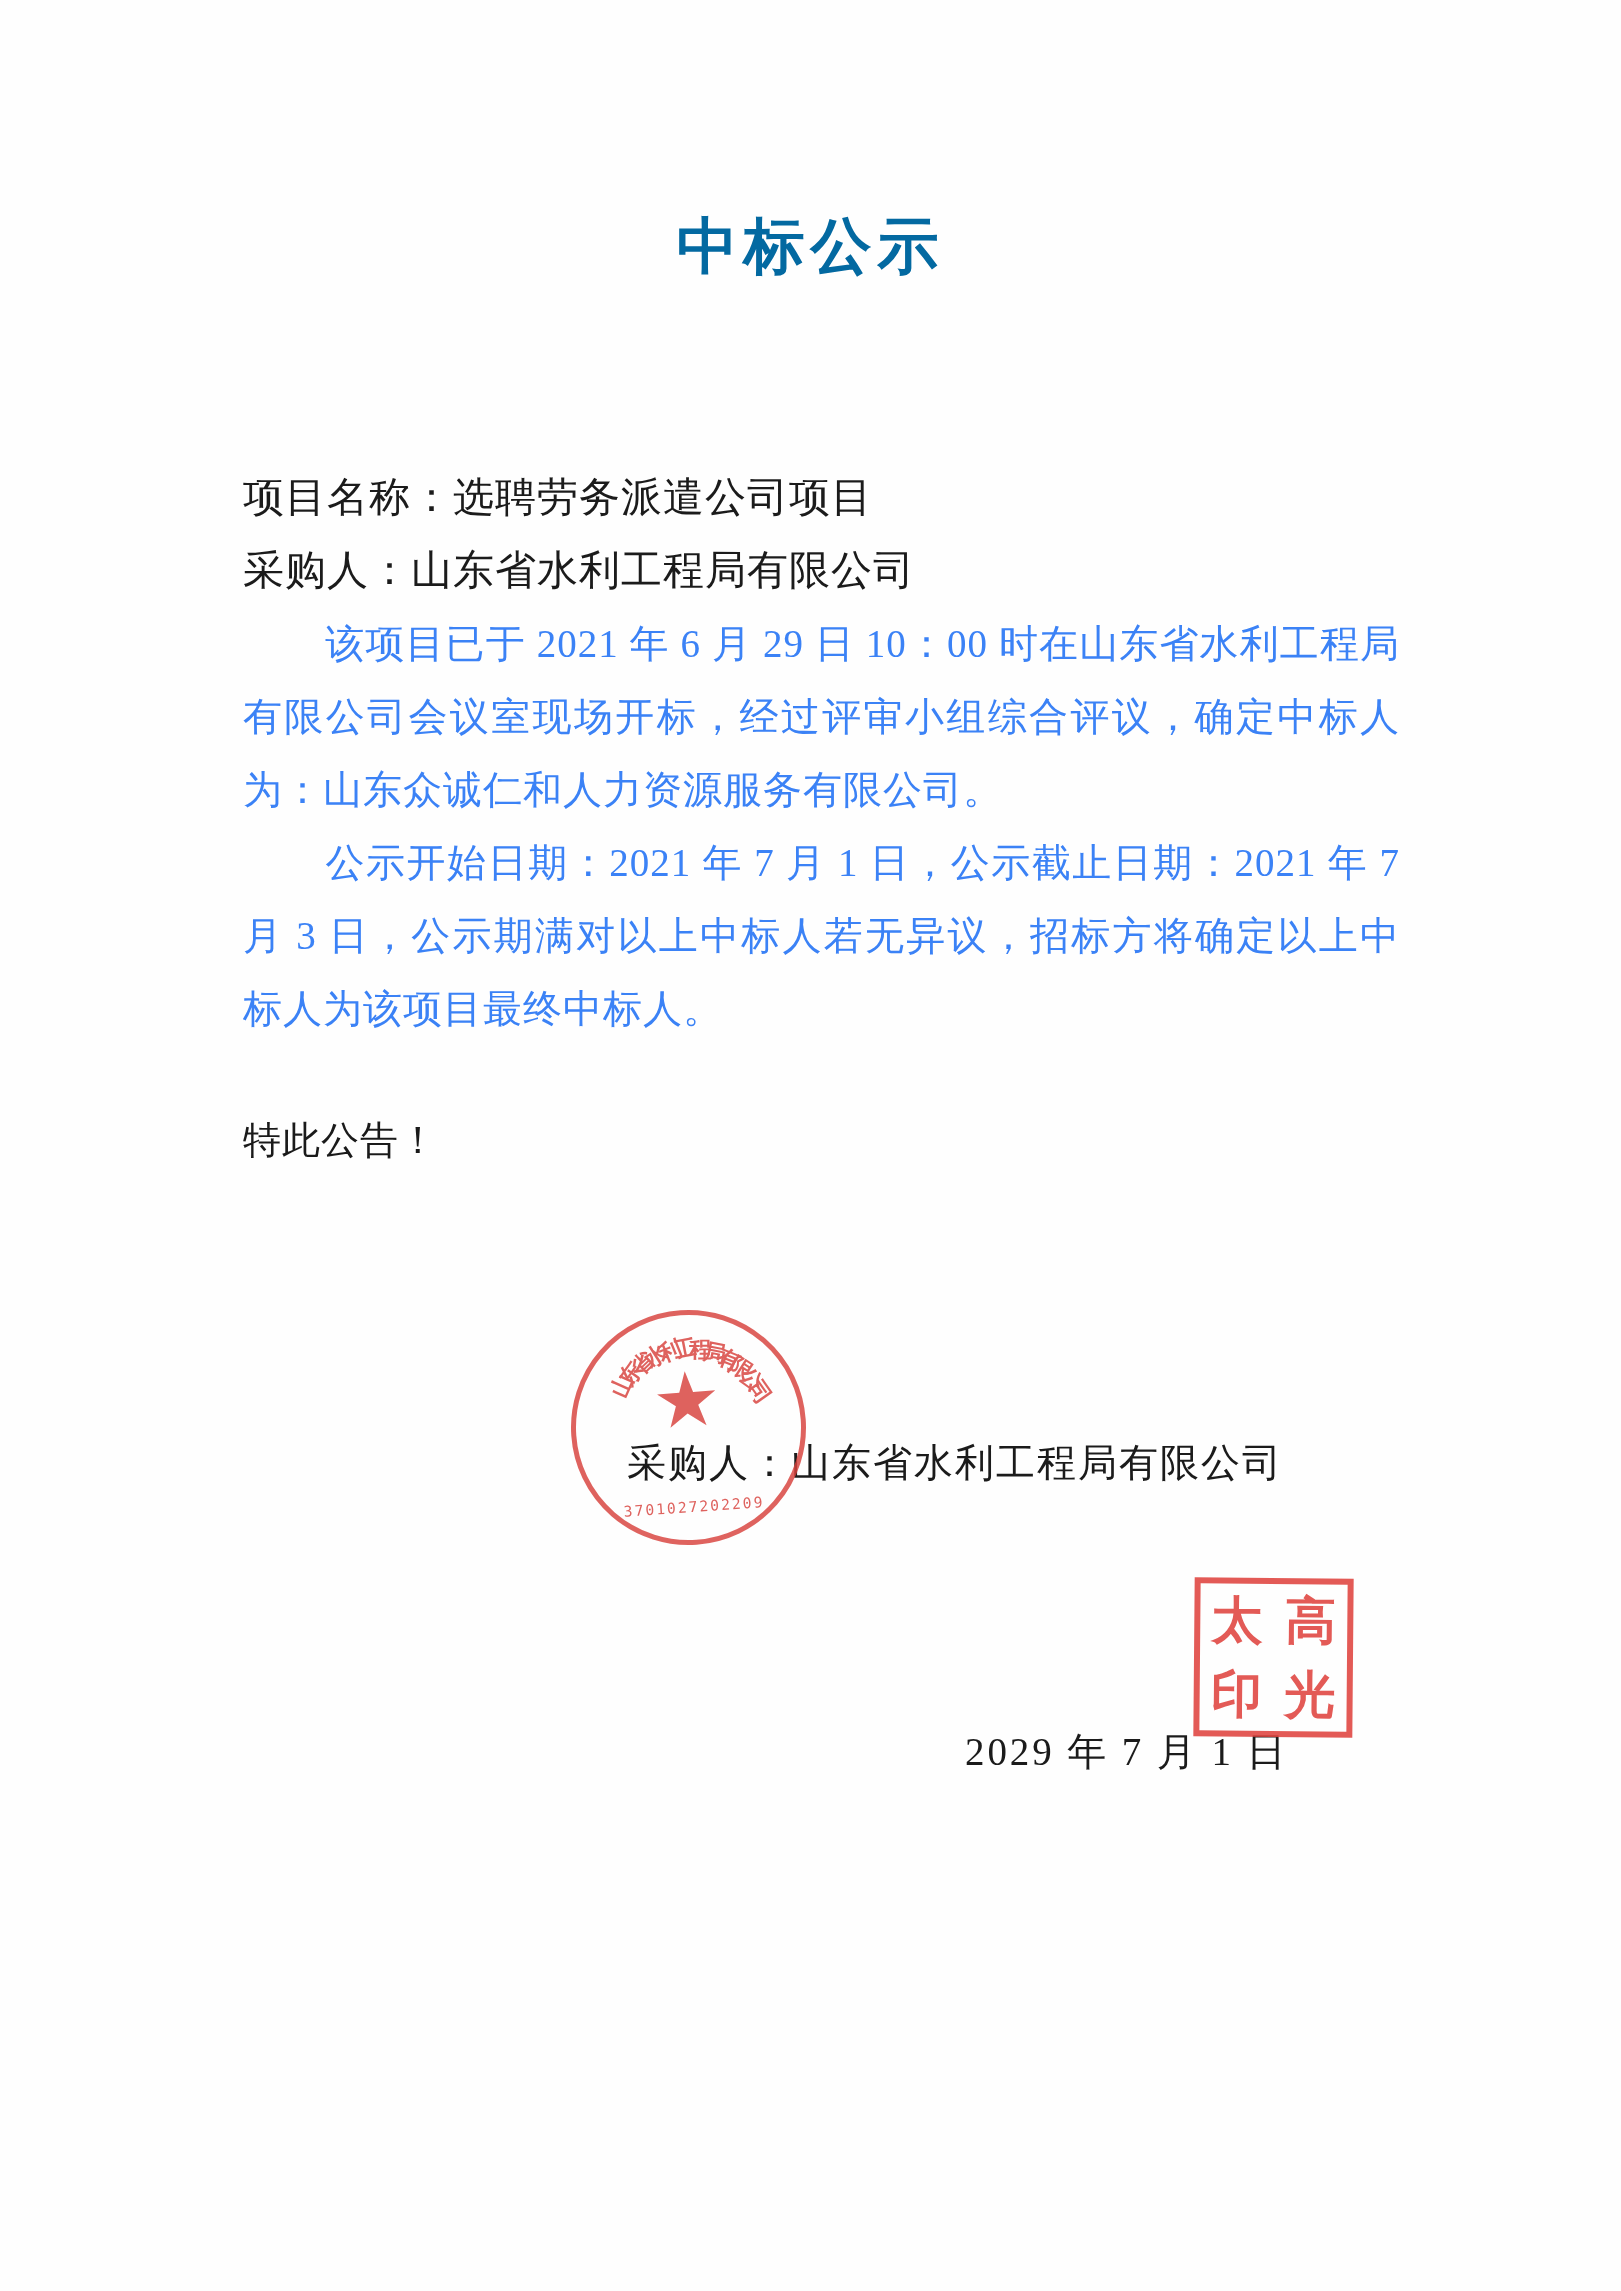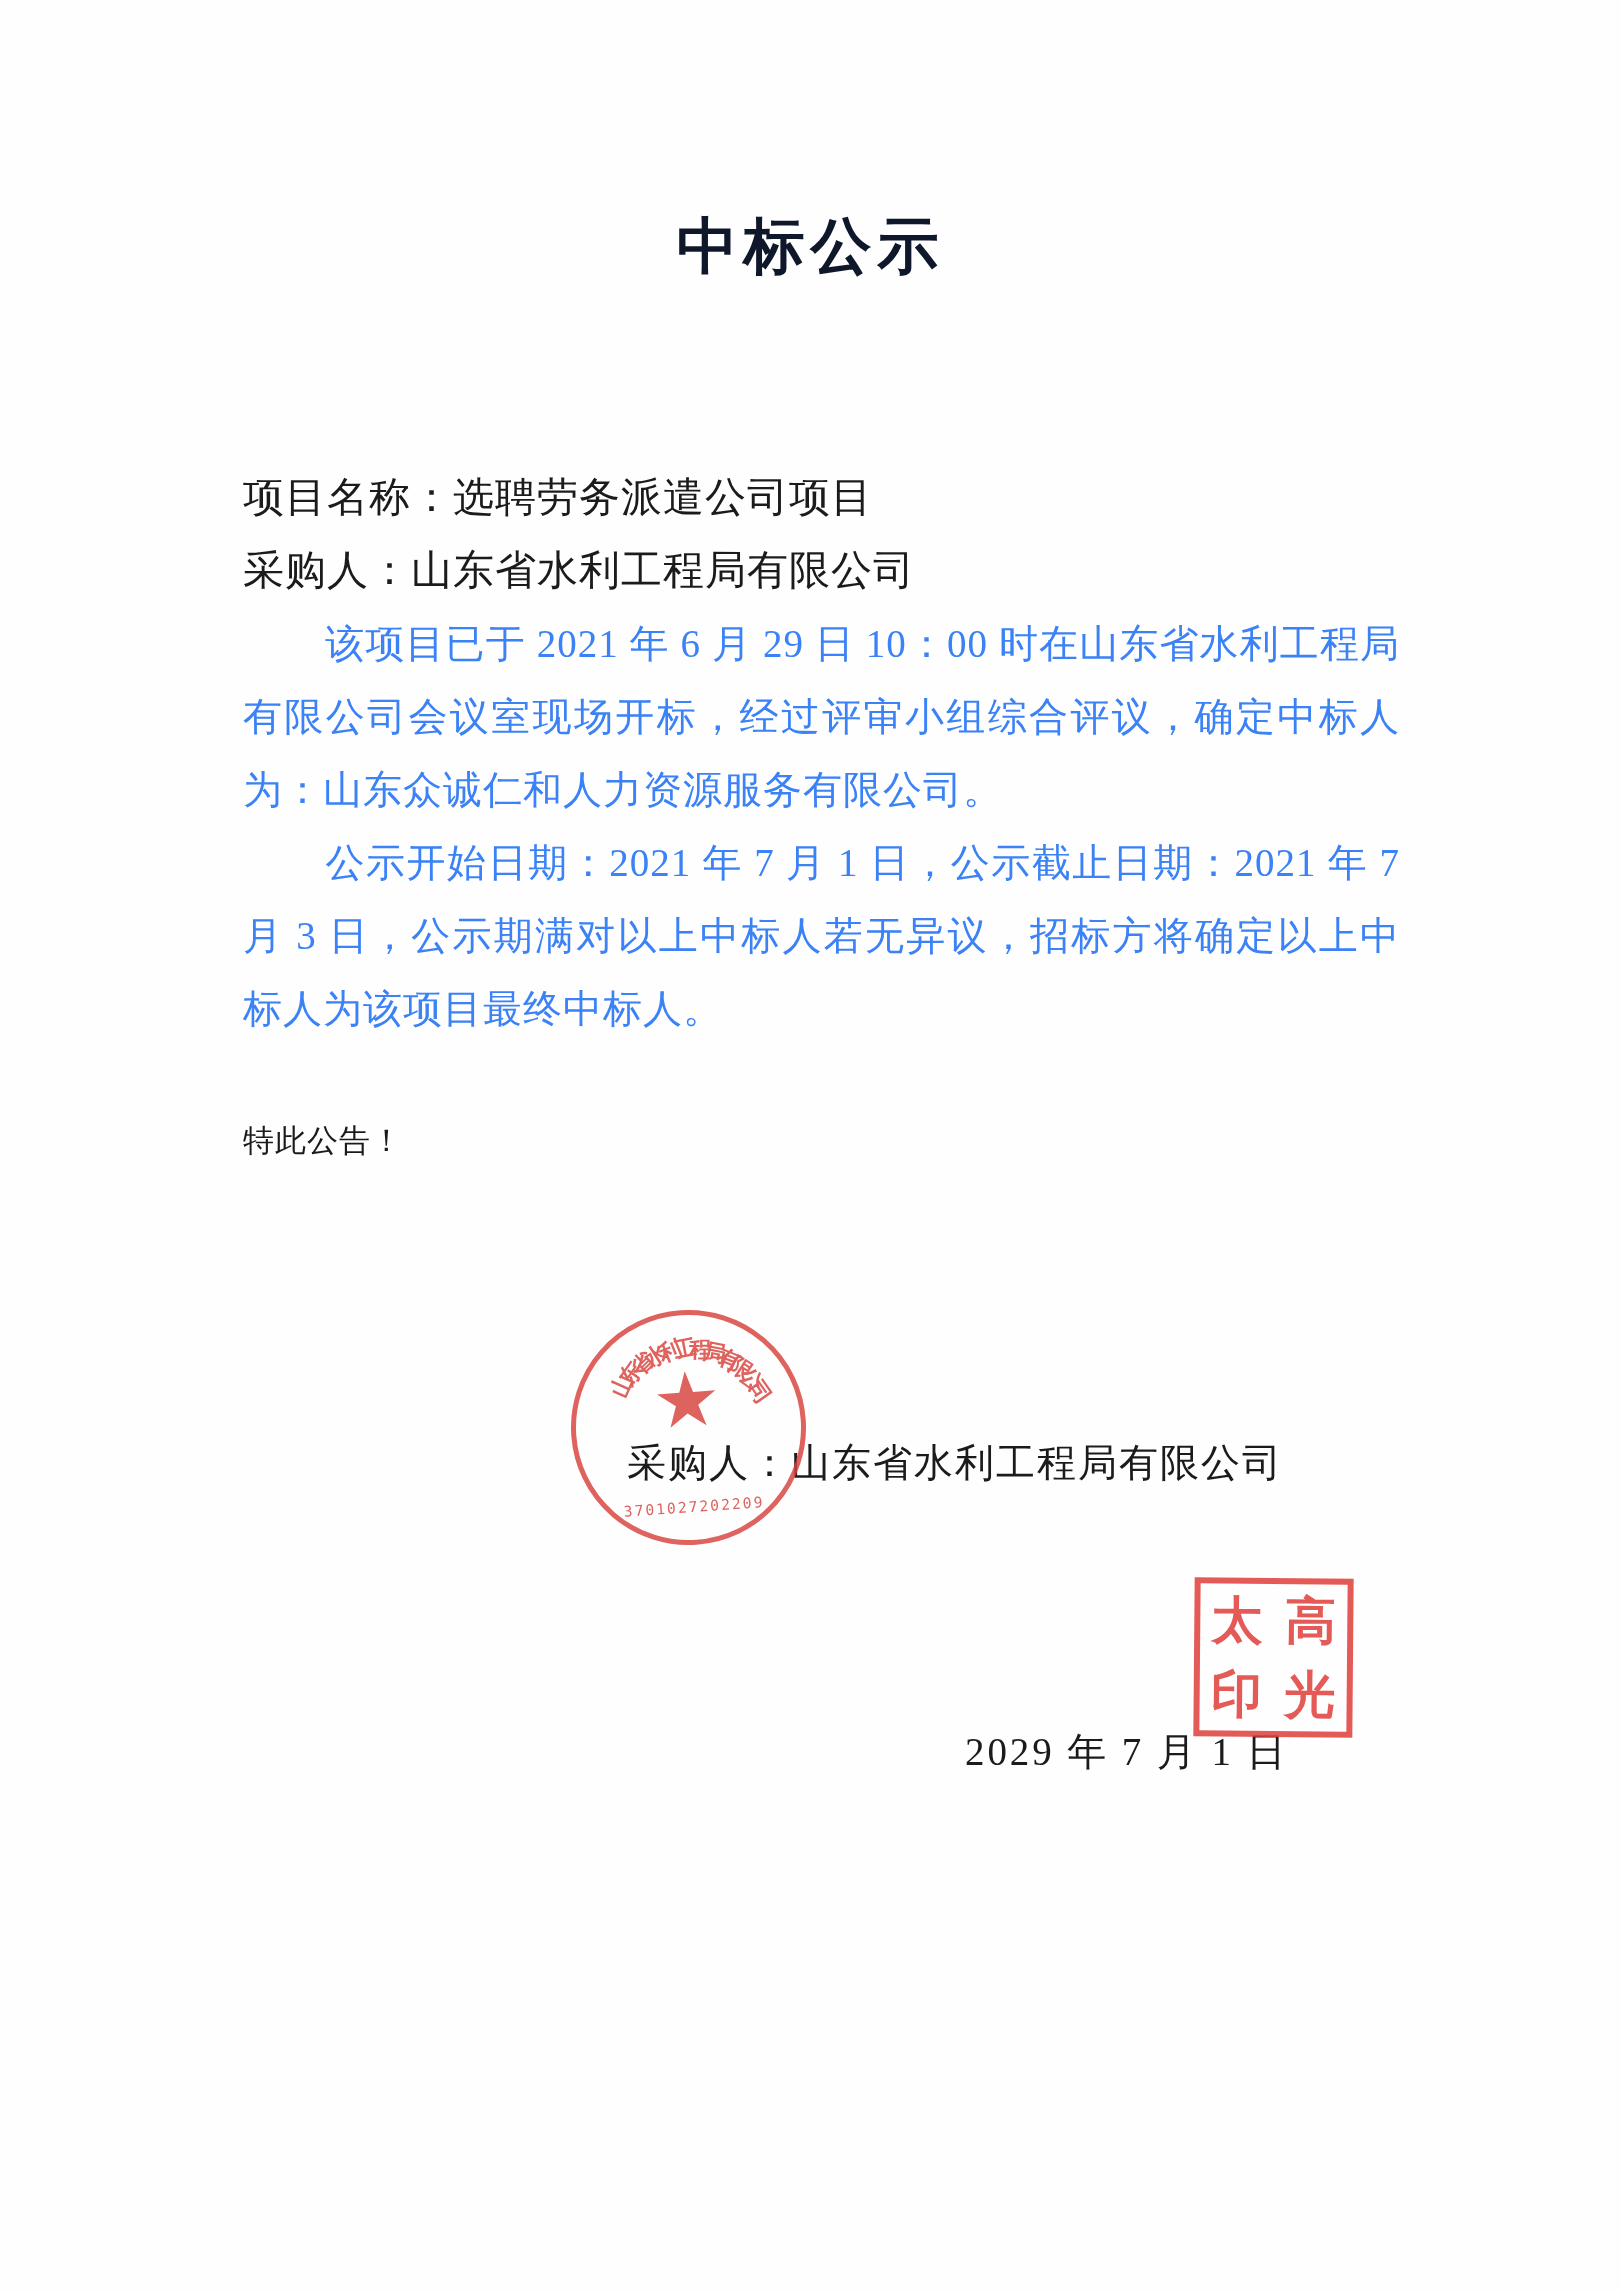--- a/index.html
+++ b/index.html
@@ -22,21 +22,21 @@
   .doc-title {
     position: absolute;
     top: 206px;
     left: 0;
     width: 100%;
     text-align: center;
     font-size: 61px;
     font-weight: bold;
     letter-spacing: 5.9px;
     font-family: "DejaVu Sans", "Liberation Sans", sans-serif;
-    color: #0f172a;
+    color: #0369a1;
   }
   .body-block {
     position: absolute;
     top: 461px;
     left: 243px;
     width: 1157px;
   }
   .line {
     font-size: 41px;
     line-height: 73px;
@@ -51,21 +51,21 @@
     color: #3b82f6;
     text-align: justify;
     text-justify: inter-ideograph;
   }
   .para .indent {
     display: inline-block;
     width: 82px;
   }
   .spacer-md { height: 59px; }
   .notice-line {
-    font-size: 31px;
+    font-size: 38px;
     line-height: 73px;
     letter-spacing: 1px;
   }
   .sign-block {
     position: absolute;
     top: 1426px;
     left: 627px;
     width: 745px;
   }
   .sign-line {

